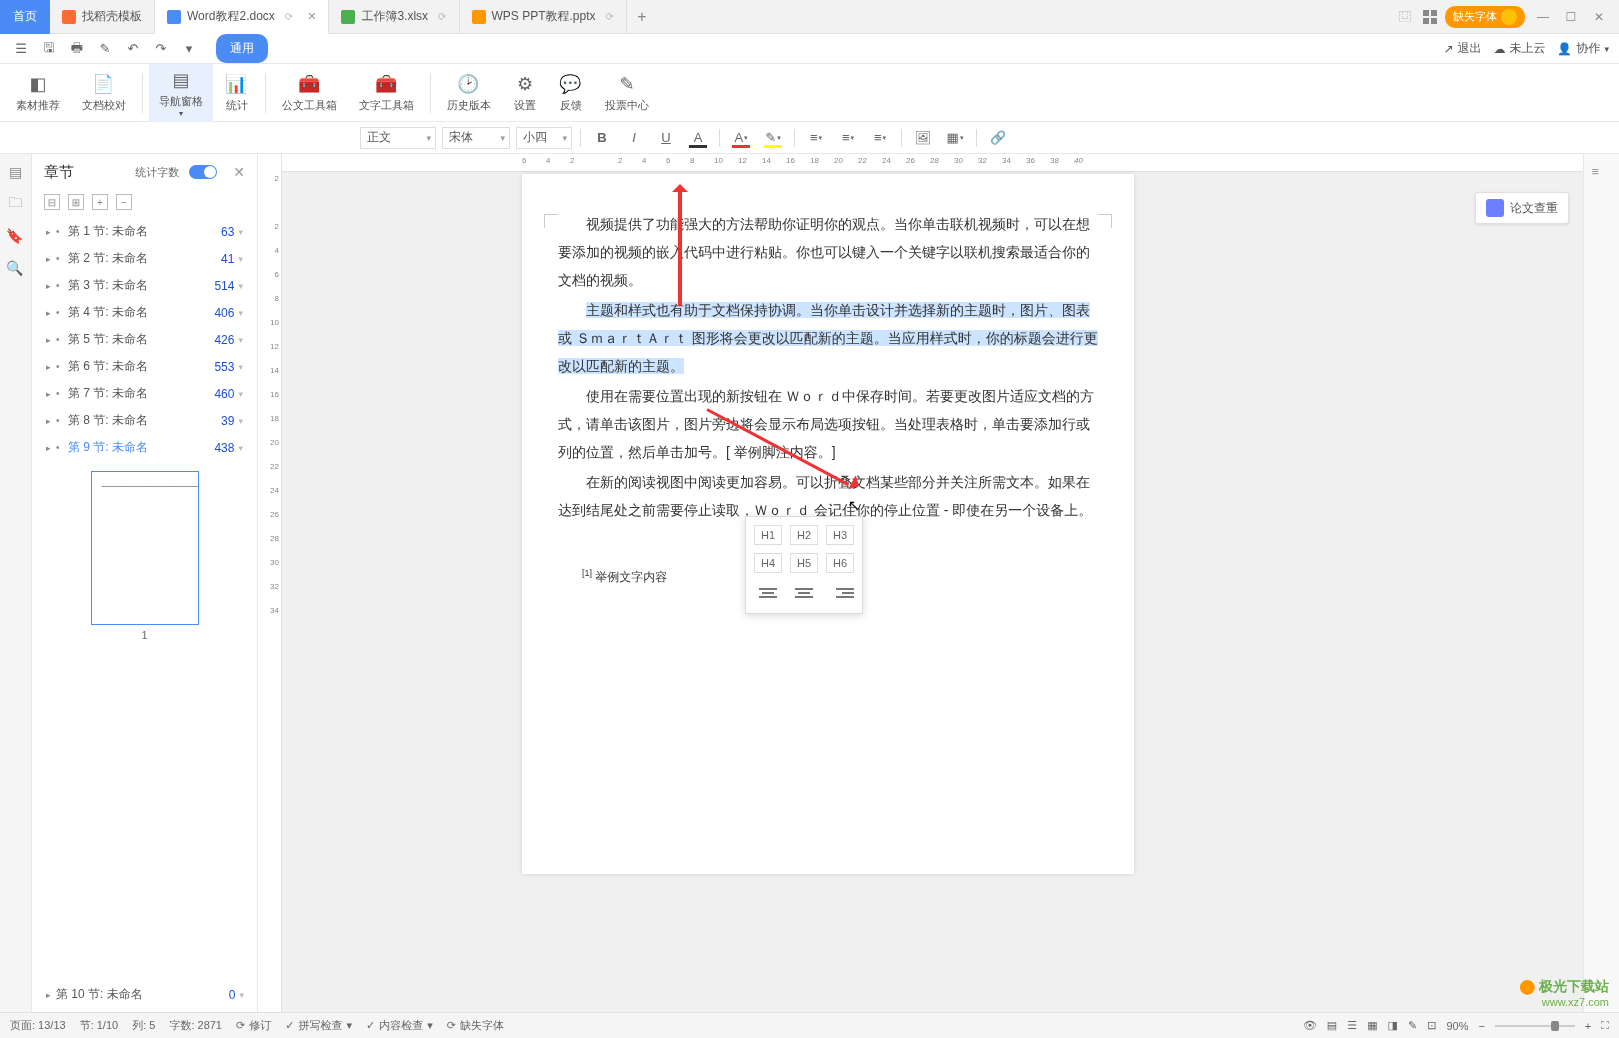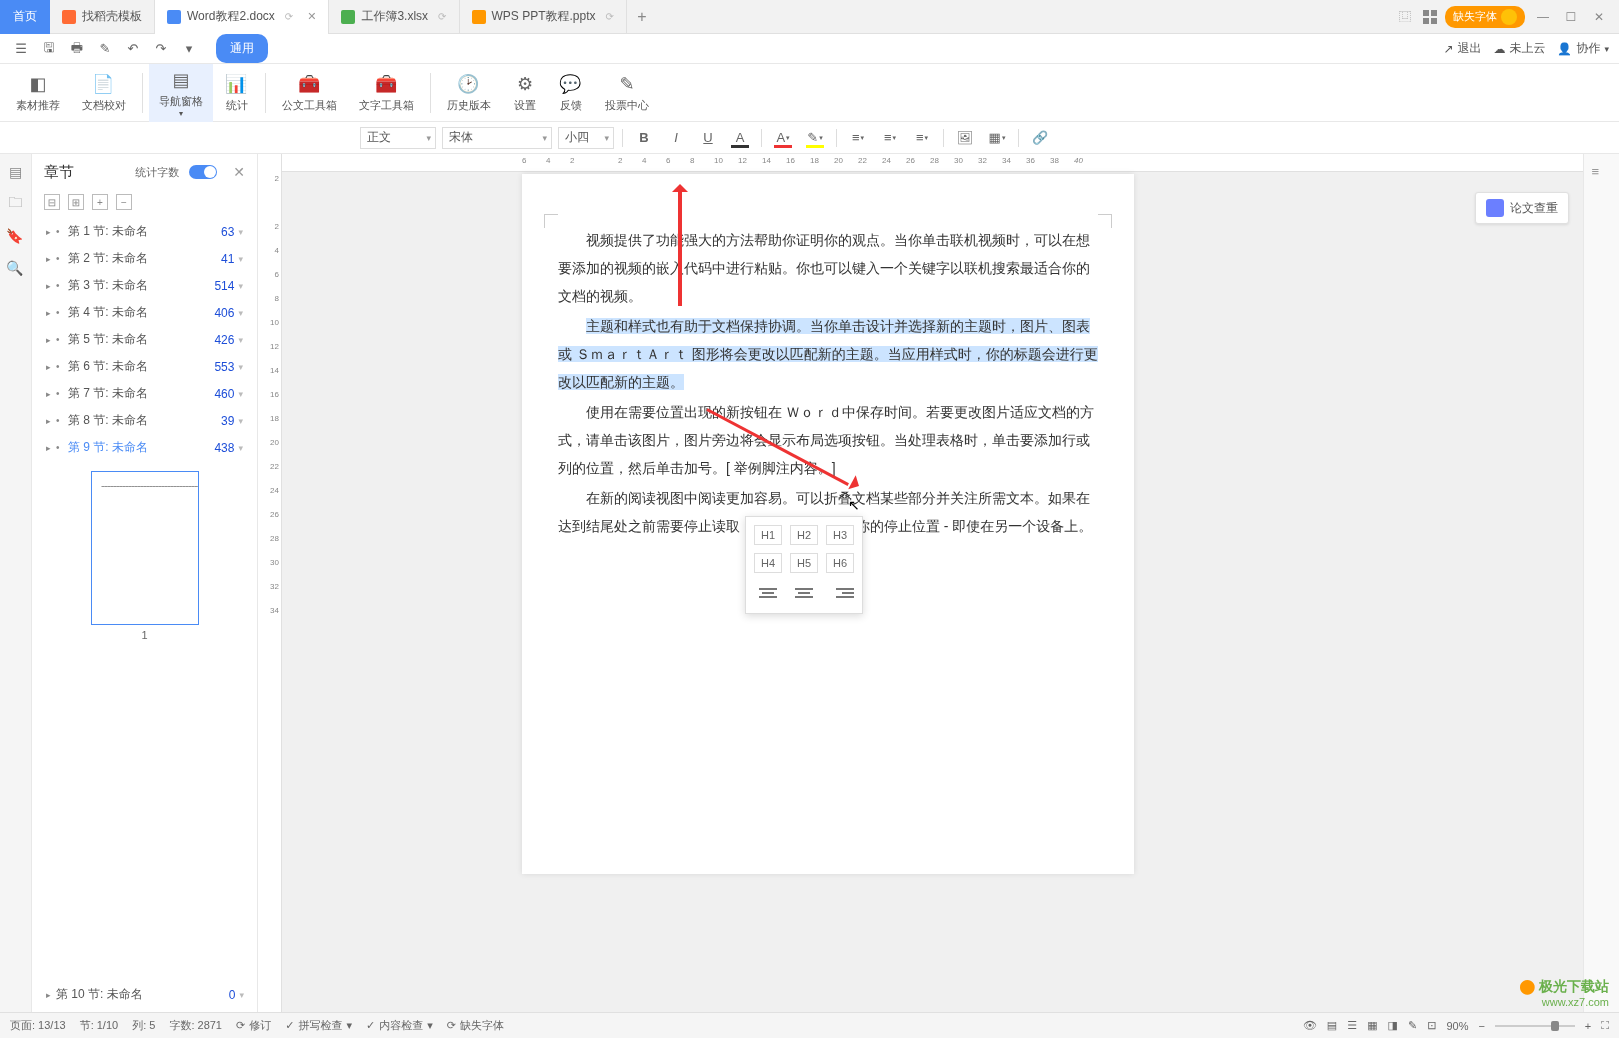--- a/index.html
+++ b/index.html
@@ -76,21 +76,21 @@
 .thumb-label { text-align: center; font-size: 11px; color: #666; }
 .chapter-item.sec10 { position: absolute; bottom: 30px; left: 32px; width: 226px; padding: 5px 14px; }
 
 
 .doc-area { flex: 1; position: relative; background: #f0f0f0; display: flex; }
 .v-ruler { width: 24px; background: #fff; border-right: 1px solid #e0e0e0; position: relative; font-size: 8px; color: #888; }
 .v-ruler-tick { position: absolute; right: 2px; text-align: right; width: 20px; }
 .h-ruler { position: absolute; top: 0; left: 24px; right: 0; height: 18px; background: #fff; border-bottom: 1px solid #e0e0e0; font-size: 8px; color: #888; }
 .h-tick { position: absolute; top: 2px; }
 .page-wrap { flex: 1; padding: 20px 0 0 240px; overflow: auto; }
-.page { width: 612px; min-height: 700px; background: #fff; box-shadow: 0 0 6px rgba(0,0,0,.1); padding: 52px 36px 40px; font-size: 14px; color: #333; line-height: 2; position: relative; }
+.page { width: 612px; min-height: 700px; background: #fff; box-shadow: 0 0 6px rgba(0,0,0,.1); padding: 36px 36px 40px; font-size: 14px; color: #333; line-height: 2; position: relative; }
 .page p { text-indent: 2em; margin-bottom: 2px; }
 .page .highlight { background: #cce4ff; }
 .footnote-sep { margin-top: 40px; }
 .footnote { font-size: 12px; text-indent: 0; }
 .footnote sup { font-size: 9px; }
 .page-corner { position: absolute; width: 14px; height: 14px; border: 1px solid #ccc; }
 .page-corner.tl { top: 40px; left: 22px; border-right: none; border-bottom: none; }
 .page-corner.tr { top: 40px; right: 22px; border-left: none; border-bottom: none; }
 
 
@@ -244,21 +244,21 @@
   <div class="ribbon-group">
       <span class="ribbon-icon">✎</span>
       <span>投票中心</span>
     </div>
 </div>
 
 <div class="format-bar">
   <div class="format-select" style="width:76px">
       <span>正文</span>
     </div>
-  <div class="format-select" style="width:110px">
+  <div class="format-select" style="width:68px">
       <span>宋体</span>
     </div>
   <div class="format-select" style="width:56px">
       <span>小四</span>
     </div>
   <div class="format-divider"></div>
   <span class="format-btn">
       <b>B</b>
     </span>
   <span class="format-btn">
@@ -425,20 +425,21 @@
       </div>
     <div class="page-wrap">
       <div class="page">
         <span class="page-corner tl"></span>
         <span class="page-corner tr"></span>
         <p>视频提供了功能强大的方法帮助你证明你的观点。当你单击联机视频时，可以在想要添加的视频的嵌入代码中进行粘贴。你也可以键入一个关键字以联机搜索最适合你的文档的视频。</p>
         <p><span class="highlight">主题和样式也有助于文档保持协调。当你单击设计并选择新的主题时，图片、图表或 ＳｍａｒｔＡｒｔ 图形将会更改以匹配新的主题。</span><span class="highlight">当应用样式时，你的标题会进行更改以匹配新的主题。</span></p>
         <p>使用在需要位置出现的新按钮在 Ｗｏｒｄ中保存时间。若要更改图片适应文档的方式，请单击该图片，图片旁边将会显示布局选项按钮。当处理表格时，单击要添加行或列的位置，然后单击加号。[ 举例脚注内容。]</p>
         <p>在新的阅读视图中阅读更加容易。可以折叠文档某些部分并关注所需文本。如果在达到结尾处之前需要停止读取，Ｗｏｒｄ 会记住你的停止位置 - 即使在另一个设备上。</p>
         <div class="footnote-sep"></div>
+        <p class="footnote"><sup>[1]</sup> <span>举例文字内容</span></p>
       </div>
     </div>
   </div>
 
   <div class="right-rail">
     <span class="right-rail-btn">≡</span>
   </div>
 </div>
 
 <div class="paper-check">

